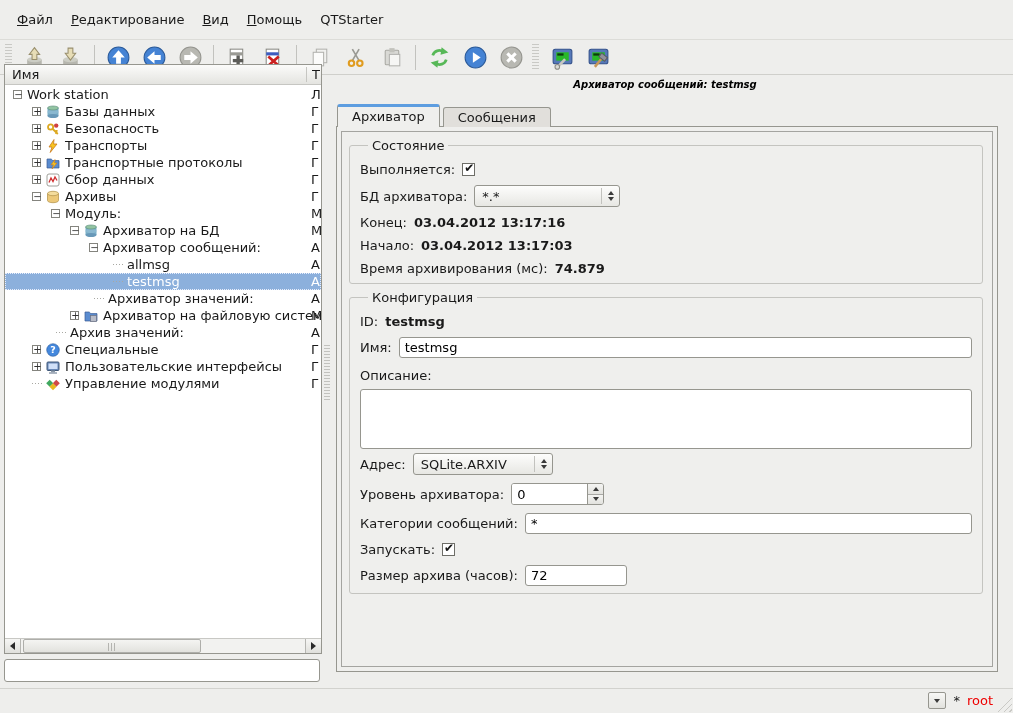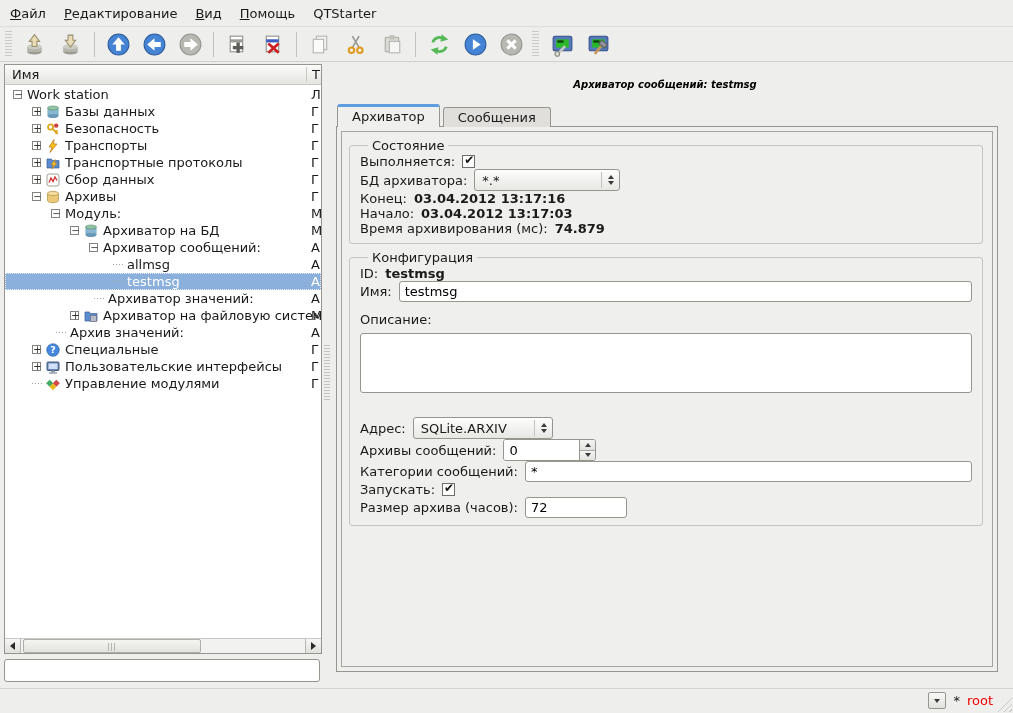--- a/index.html
+++ b/index.html
@@ -1,21 +1,21 @@
 <!DOCTYPE html>
 <html><head>
 <meta charset="utf-8">
 <style>
   * { margin:0; padding:0; box-sizing:border-box; }
   html,body { width:1013px; height:713px; }
   body { font-family:"DejaVu Sans", sans-serif; font-size:13px; color:#1a1a1a; background:#eeeeec; }
   .window { position:relative; width:1013px; height:713px; background:#eeeeec; overflow:hidden; }
 
   
-  .menubar { height:27px; display:flex; align-items:center; padding-left:1px; background:#eeeeec; border-bottom:1px solid #dcdcd8; }
+  .menubar { height:40px; display:flex; align-items:center; padding-left:8px; background:#eeeeec; border-bottom:1px solid #dcdcd8; }
   .menu-item { display:inline-block; padding:4px 9px; cursor:default; }
   .menu-item.u::first-letter { text-decoration:underline; }
 
   
   .toolbar { height:35px; display:flex; align-items:center; padding:0 2px; background:#eeeeec; border-bottom:1px solid #cfcfcb; }
   .t-handle { width:7px; height:26px; margin:0 5px 0 3px;
     background:repeating-linear-gradient(180deg,#c9c9c5 0 1px, rgba(0,0,0,0) 1px 3px); }
   .tbtn { width:36px; height:31px; display:flex; align-items:center; justify-content:center; border-radius:3px; }
   .tbtn svg { width:25px; height:25px; }
   .tsep { width:1px; height:25px; background:#c2c2be; margin:0 5px; }
@@ -66,21 +66,21 @@
   .right-panel { position:absolute; left:331px; top:0; width:668px; height:616px; }
   .panel-title { position:absolute; left:0; right:0; top:17px; text-align:center; font-size:10px; font-weight:bold; font-style:italic; color:#000; }
   .tabbar { position:absolute; left:6px; top:41px; height:24px; display:flex; align-items:flex-end; z-index:3; }
   .tab { border:1px solid #96968f; border-bottom:none; border-radius:3px 3px 0 0; background:#e1dfdb; height:20px; line-height:19px; padding:0 14px; margin-right:3px; }
   .tab.active { background:#efefed; height:23px; line-height:19px; border-top:3px solid #5d9de0; }
   .tab-pane { position:absolute; left:5px; top:64px; width:662px; height:546px; border:1px solid #96968f; background:#efefed; z-index:1; }
   .scroll-area { position:absolute; left:4px; right:4px; top:4px; bottom:4px; border:1px solid #a4a4a0; background:#efefed; overflow:hidden; }
 
   .group { border:1px solid #c4c4c0; border-radius:3px; margin:6px 9px 2px 7px; padding:1px 10px 7px 10px; }
   .group legend { padding:0 4px;margin-left:8px; }
-  .frow { display:flex; align-items:center; }
+  .frow { display:flex; align-items:center; margin-top:8px; }
   .frow .lab { margin-right:7px; flex:none; }
   .bval { font-weight:bold; }
   .grow { flex:1; }
 
   .cbx { width:13px; height:13px; border:1px solid #6e6e68; background:#fff; display:inline-block; position:relative; flex:none; }
   .cbx.checked::after { content:"\2714"; position:absolute; left:1px; top:-3px; font-size:12px; color:#141414; }
 
   .combo { display:inline-flex; align-items:center; height:22px; border:1px solid #96968f; border-radius:3px;
     background:linear-gradient(#fdfdfc,#e7e7e3); padding:0 5px 0 7px; }
   .combo .ctext { margin-right:10px; }
@@ -505,32 +505,32 @@
               <span class="bval">testmsg</span>
             </div>
             <div class="frow">
               <span class="lab">Имя:</span>
               <input class="tinput grow" value="testmsg" style="">
             </div>
             <div class="frow" style="margin-top:10px">
               <span class="lab">Описание:</span>
             </div>
             <textarea class="tarea" style=""></textarea>
-            <div class="frow" style="margin-top:24px">
+            <div class="frow" style="margin-top:4px">
               <span class="lab">Адрес:</span>
               <span class="combo" style="width:140px">
                 <span class="ctext">SQLite.ARXIV</span>
                 <span class="carrows">
                     <span class="tri-u"></span>
                     <span class="tri-d"></span>
                   </span>
               </span>
             </div>
             <div class="frow">
-              <span class="lab">Архивы сообщений:</span>
+              <span class="lab">Уровень архиватора:</span>
               <span class="spin">
                 <input value="0" style="">
                 <span class="sbtns">
                   <span class="sbtn">
                       <span class="tri-u"></span>
                     </span>
                   <span class="sbtn">
                       <span class="tri-d"></span>
                     </span>
                 </span>

